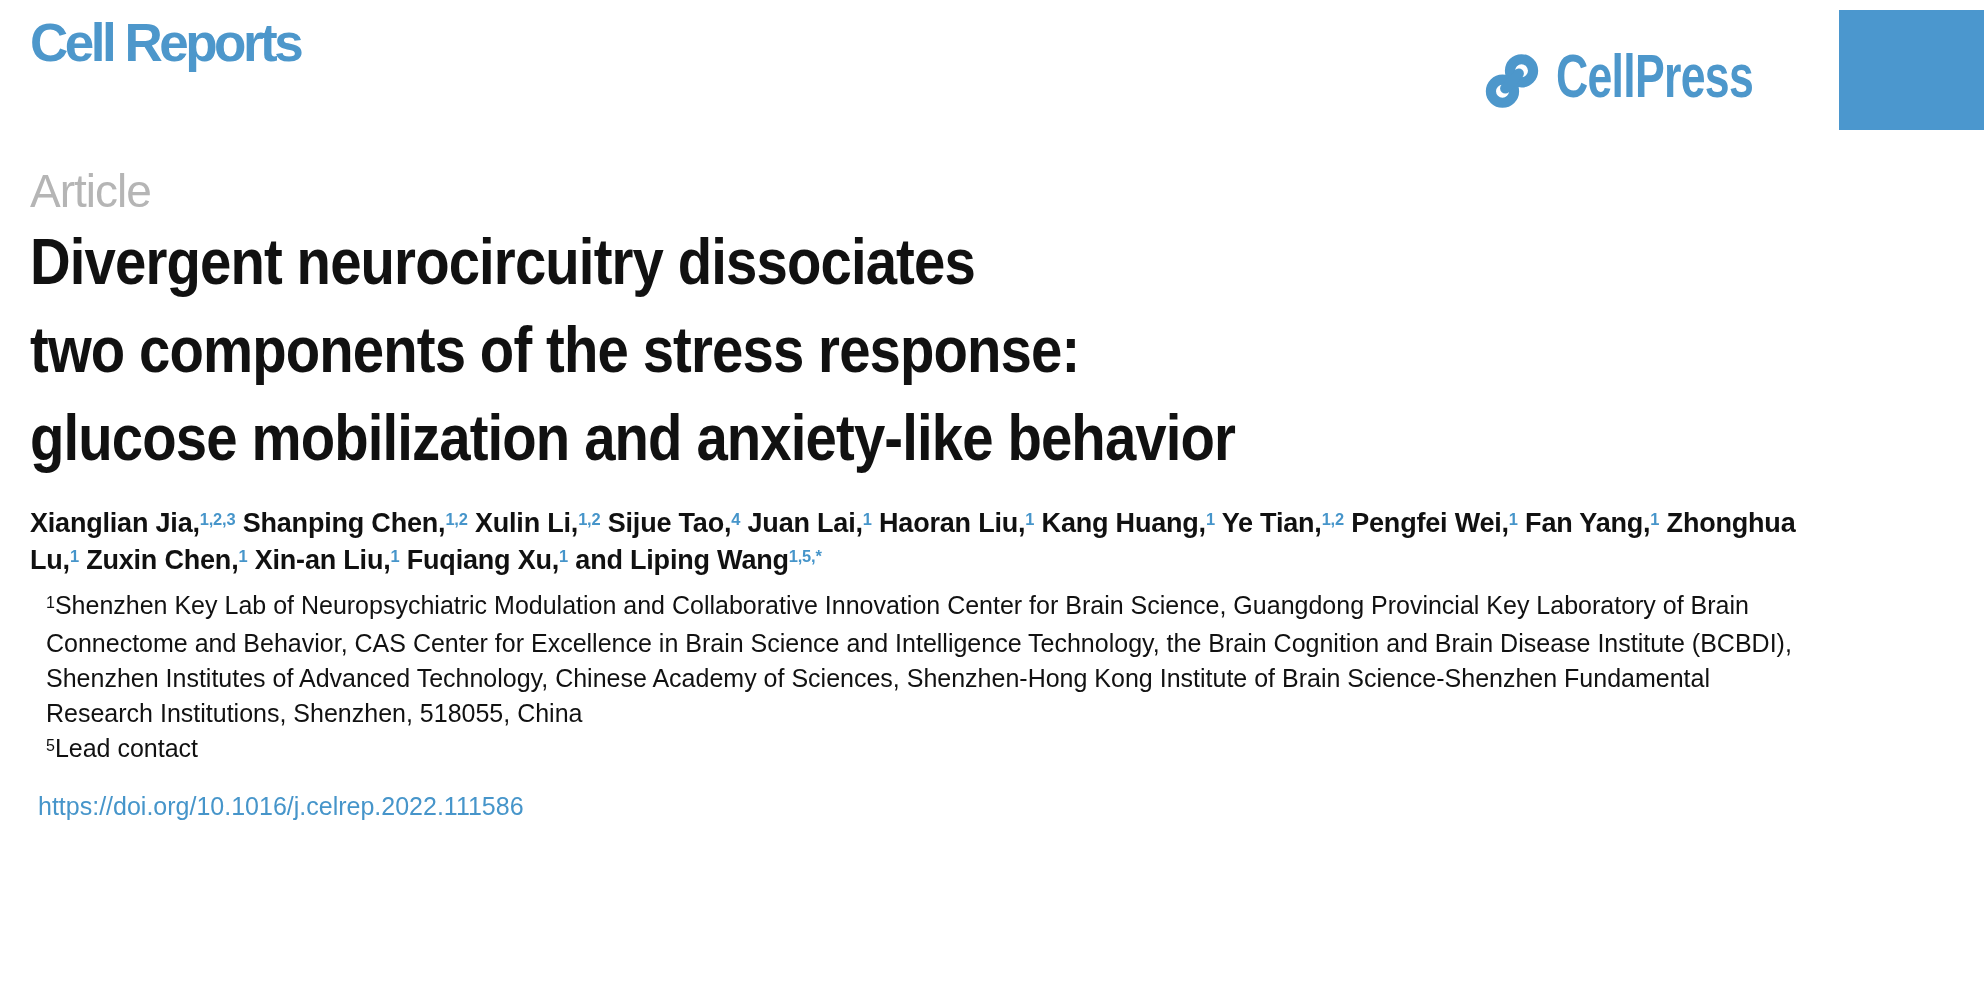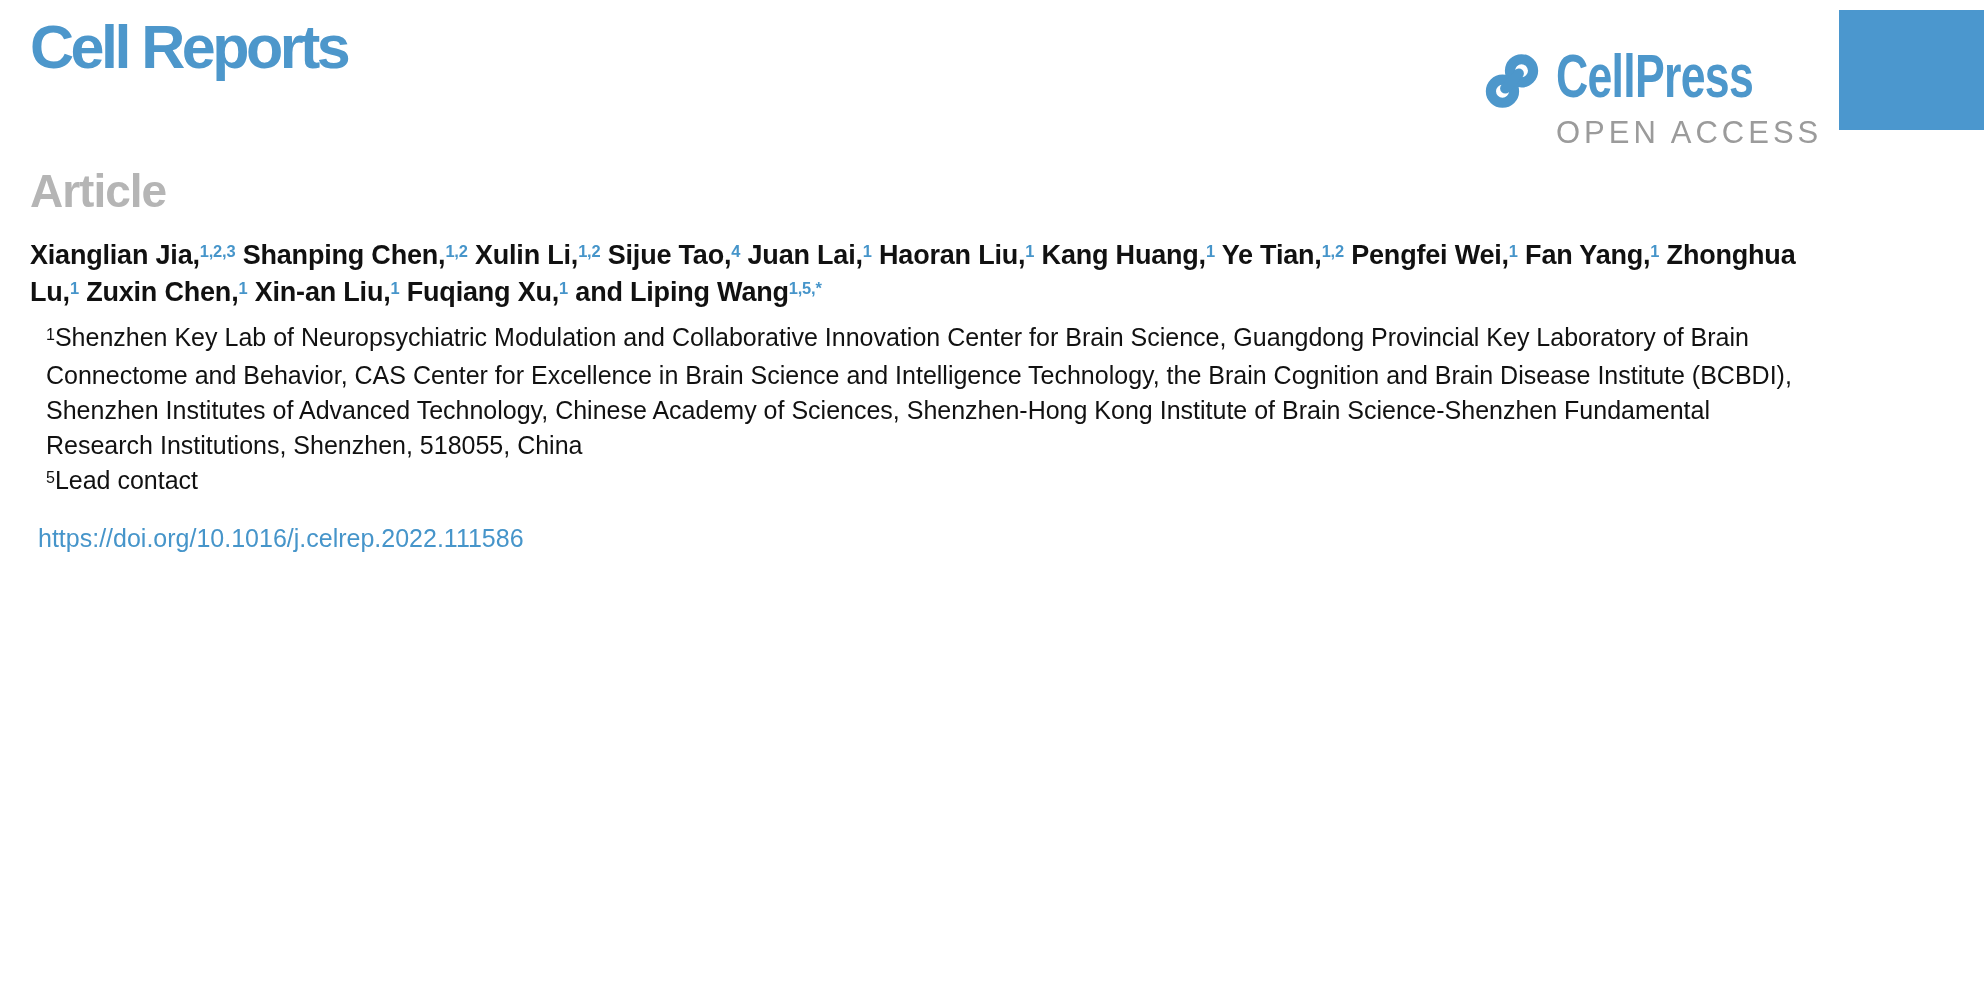--- a/index.html
+++ b/index.html
@@ -5,21 +5,21 @@
   html, body { margin: 0; padding: 0; background: #ffffff; }
   body { width: 1988px; height: 988px; }
   .page {
     position: relative; width: 1988px; height: 988px; overflow: hidden;
     background: #ffffff; color: var(--text-black, #111);
     font-family: "Liberation Sans", sans-serif;
   }
   
   .journal-logo {
     position: absolute; left: 30px; top: 14px;
-    font-size: 61px; font-weight: bold; letter-spacing: -3.5px;
+    font-size: 53px; font-weight: bold; letter-spacing: -3.5px;
     color: var(--brand-blue); line-height: 1.1; white-space: nowrap;
   }
   .publisher { position: absolute; left: 1478px; top: 47px; display: flex; gap: 10px; }
   .cp-icon { width: 68px; height: 68px; color: var(--brand-blue); flex: 0 0 auto; }
   .publisher-text { display: flex; flex-direction: column; }
   .cp-name {
     font-size: 62px; font-weight: bold; color: var(--brand-blue);
     line-height: 0.95; letter-spacing: -1px; white-space: nowrap;
     transform: scaleX(0.72); transform-origin: left top;
   }
@@ -27,21 +27,21 @@
     font-size: 31px; color: var(--open-access-gray); letter-spacing: 4px;
     margin-top: 9px; white-space: nowrap;
   }
   .corner-rect {
     position: absolute; right: 4px; top: 10px; width: 145px; height: 120px;
     background: var(--accent-rect);
   }
   
   .content { position: absolute; left: 30px; top: 168px; width: 1820px; }
   .article-type {
-    font-size: 46px; font-weight: bold; color: var(--article-gray);
+    font-size: 46px; font-weight: normal; color: var(--article-gray);
     letter-spacing: -1px; line-height: 46px;
   }
   .title { margin: 4px 0 0 0; font-size: 64px; font-weight: bold; line-height: 88px; letter-spacing: -1px; }
   .title-line { transform: scaleX(0.88); transform-origin: left center; white-space: nowrap; }
   .authors {
     margin: 24px 0 0 0; max-width: 1800px;
     font-size: 27px; font-weight: bold; line-height: 34px; letter-spacing: -0.2px;
   }
   .sup { font-size: 61%; position: relative; top: -0.45em; }
   .authors .sup { color: var(--link-blue); }
@@ -61,29 +61,33 @@
     <div class="publisher">
       <svg class="cp-icon" viewBox="0 0 100 100" aria-hidden="true">
         <g stroke="currentColor" fill="none" stroke-linecap="round">
           <circle cx="64" cy="35" r="17" stroke-width="15"></circle>
           <circle cx="36" cy="65" r="17" stroke-width="15"></circle>
           <line x1="40" y1="61" x2="60" y2="39" stroke-width="15"></line>
         </g>
       </svg>
       <div class="publisher-text">
         <div class="cp-name">CellPress</div>
-        <div class="cp-oa">OPEN ACCESS</div>
       </div>
     </div>
 
     <div class="corner-rect"></div>
   </header>
 
   <main class="content">
     <div class="article-type">Article</div>
+    <h1 class="title" id="title">
+        <div class="title-line">Divergent neurocircuitry dissociates</div>
+        <div class="title-line">two components of the stress response:</div>
+        <div class="title-line">glucose mobilization and anxiety-like behavior</div>
+      </h1>
     <p class="authors" id="authors"><span class="author">Xianglian Jia,<span class="sup">1,2,3</span></span><span class="author"> Shanping Chen,<span class="sup">1,2</span></span><span class="author"> Xulin Li,<span class="sup">1,2</span></span><span class="author"> Sijue Tao,<span class="sup">4</span></span><span class="author"> Juan Lai,<span class="sup">1</span></span><span class="author"> Haoran Liu,<span class="sup">1</span></span><span class="author"> Kang Huang,<span class="sup">1</span></span><span class="author"> Ye Tian,<span class="sup">1,2</span></span><span class="author"> Pengfei Wei,<span class="sup">1</span></span><span class="author"> Fan Yang,<span class="sup">1</span></span><span class="author"> Zhonghua Lu,<span class="sup">1</span></span><span class="author"> Zuxin Chen,<span class="sup">1</span></span><span class="author"> Xin-an Liu,<span class="sup">1</span></span><span class="author"> Fuqiang Xu,<span class="sup">1</span></span><span class="author"> and Liping Wang<span class="sup">1,5,*</span></span></p>
     <div class="affils" id="affils">
         <div class="affil"><span class="sup">1</span>Shenzhen Key Lab of Neuropsychiatric Modulation and Collaborative Innovation Center for Brain Science, Guangdong Provincial Key Laboratory of Brain Connectome and Behavior, CAS Center for Excellence in Brain Science and Intelligence Technology, the Brain Cognition and Brain Disease Institute (BCBDI), Shenzhen Institutes of Advanced Technology, Chinese Academy of Sciences, Shenzhen-Hong Kong Institute of Brain Science-Shenzhen Fundamental Research Institutions, Shenzhen, 518055, China</div>
         <div class="affil"><span class="sup">5</span>Lead contact</div>
       </div>
     <div class="doi-line"><a class="link" href="#">https://doi.org/10.1016/j.celrep.2022.111586</a></div>
   </main>
 </div>
 
 </body></html>

